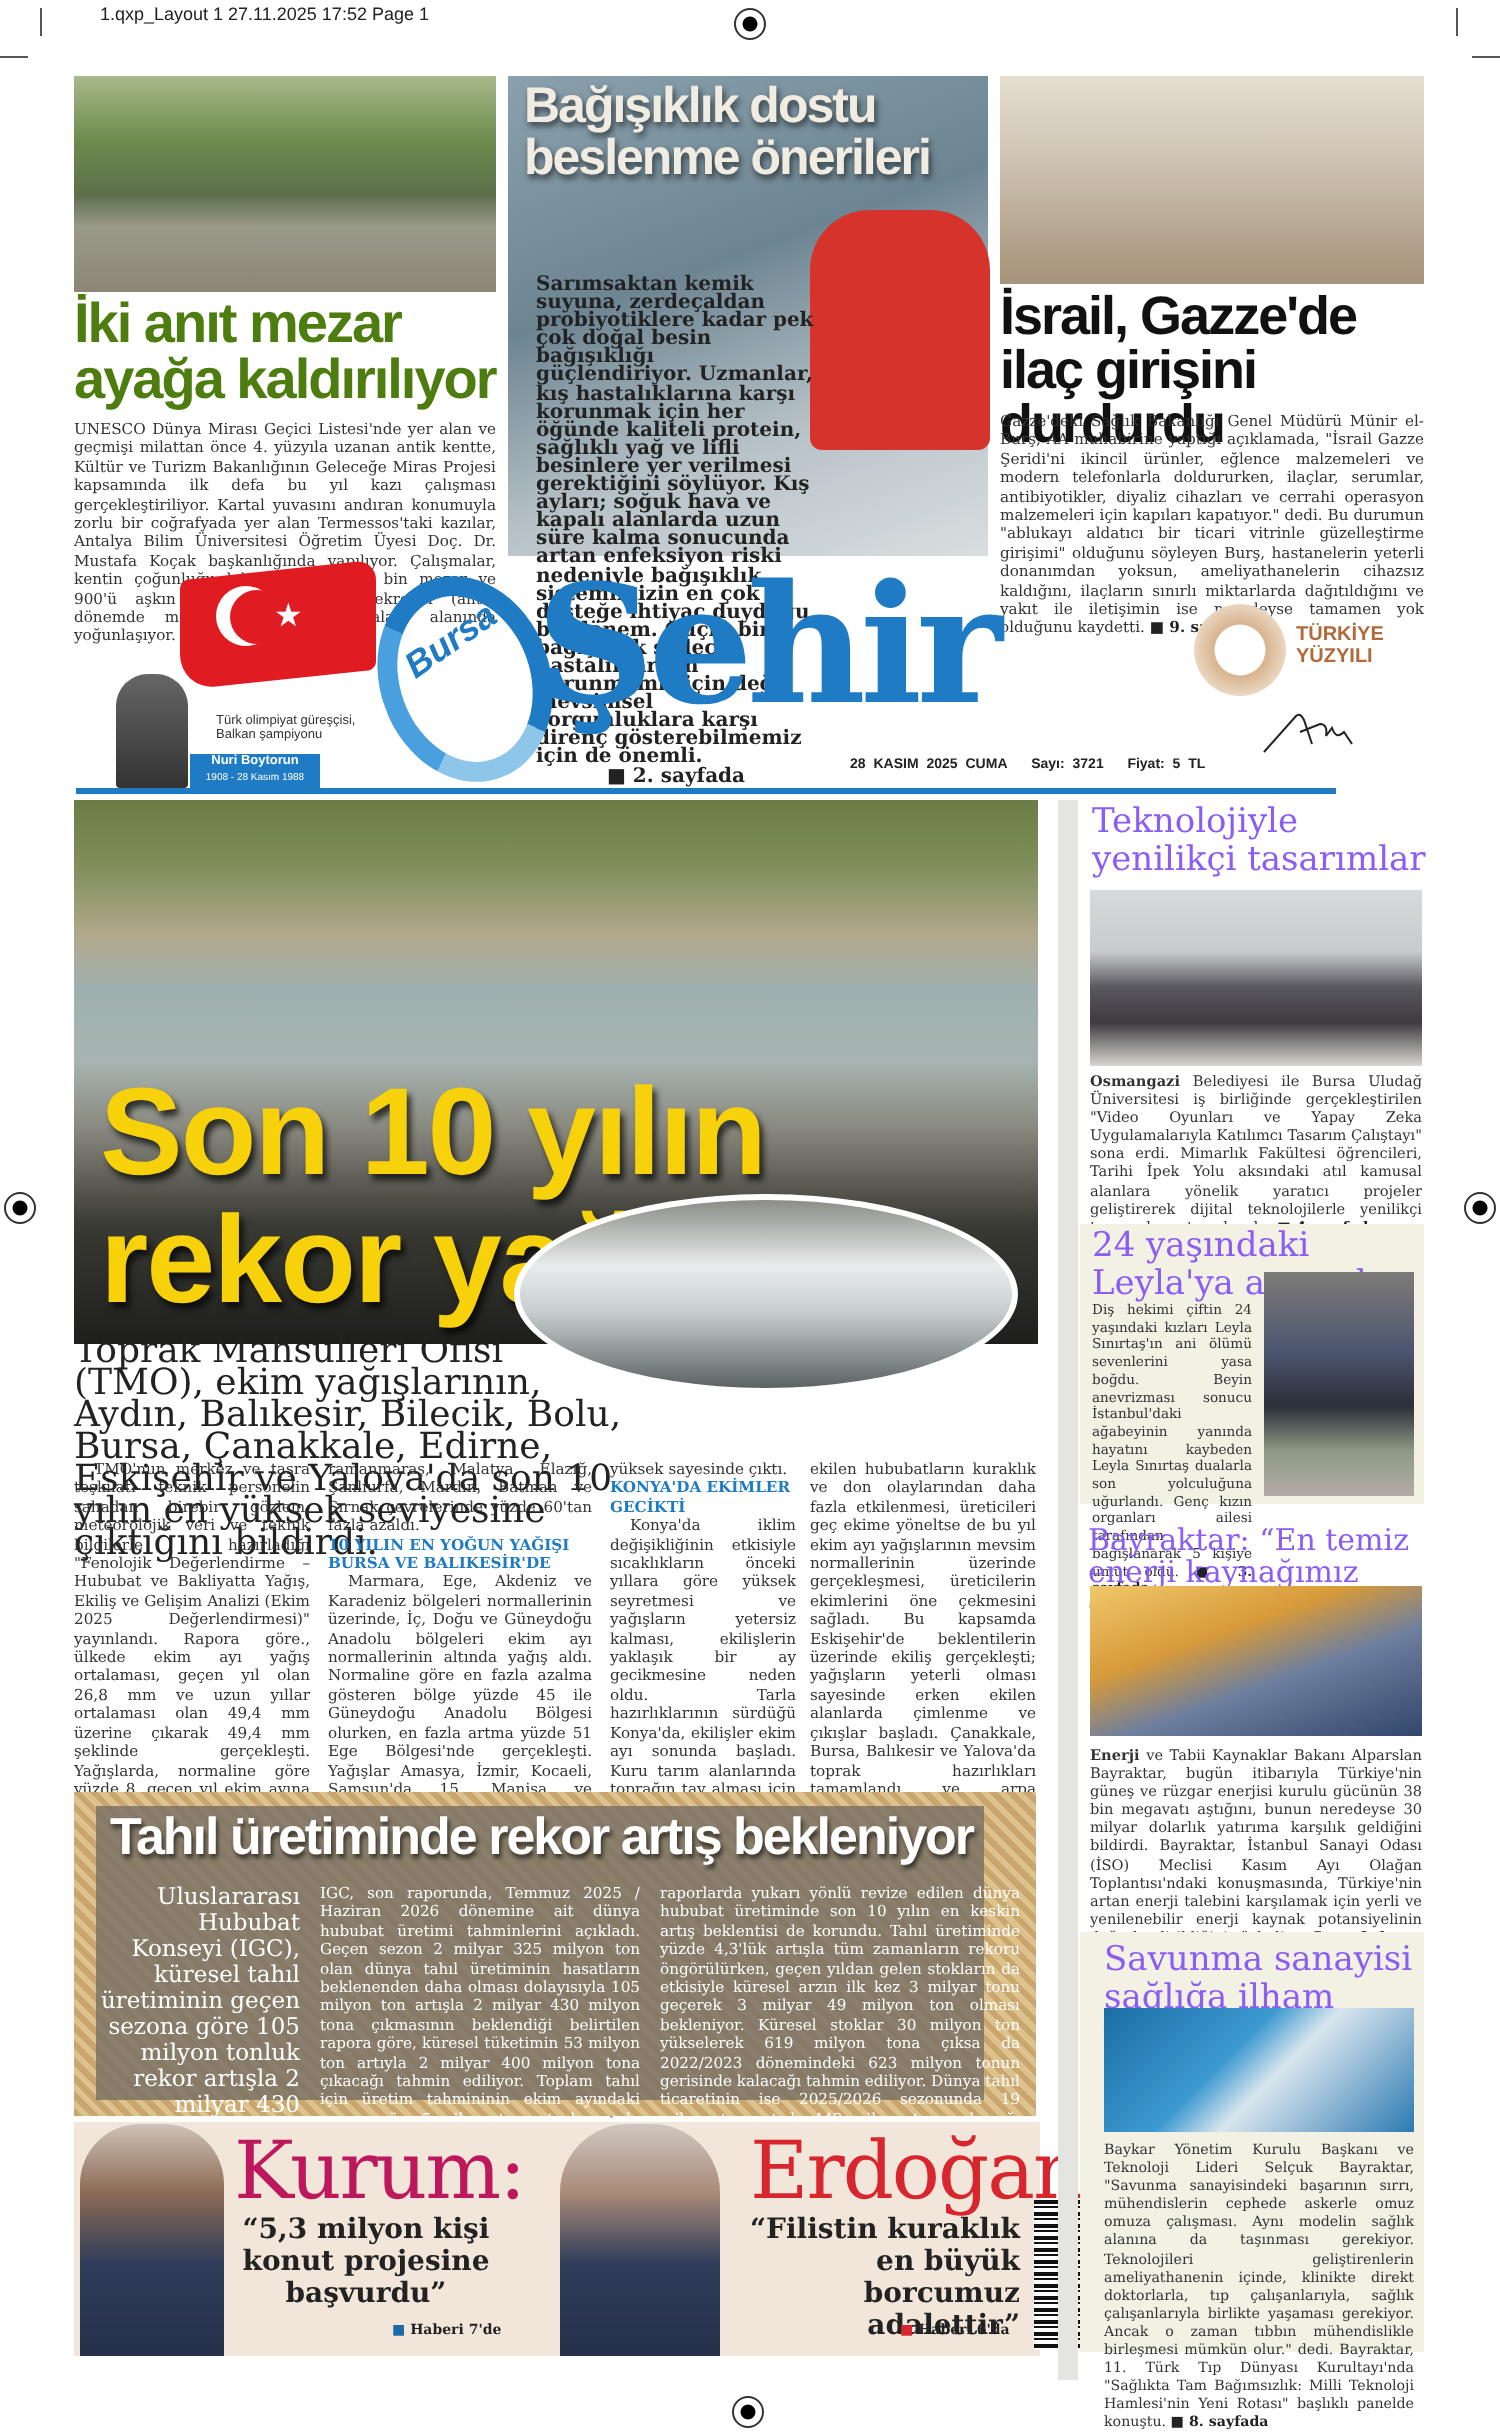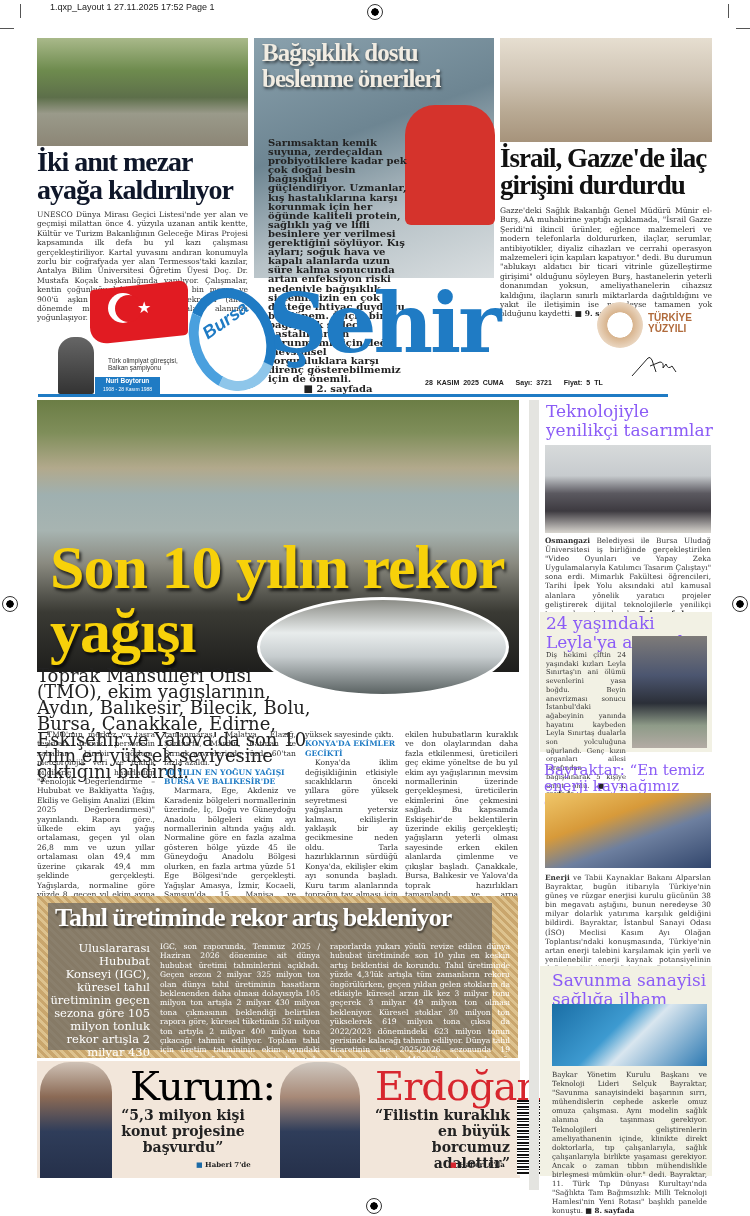--- a/index.html
+++ b/index.html
@@ -5,25 +5,25 @@
 *{box-sizing:border-box;margin:0;padding:0}
 body{width:750px;height:1216px;background:#fff;position:relative;overflow:hidden;font-family:"DejaVu Serif",serif;color:#222}
 .abs{position:absolute}
 .slug{left:50px;top:2px;font:9px "Liberation Sans",sans-serif;color:#222}
 .cropmark{background:#555}
 .reg{width:16px;height:16px;border:1px solid #333;border-radius:50%;background:radial-gradient(circle,#000 35%,#fff 40%)}
 .body-text{font-size:7.6px;line-height:9.4px;text-align:justify;font-family:"DejaVu Serif",serif;color:#333}
 .body-text b{font-weight:bold}
 .ref{font-weight:bold;color:#222}
 .ref:before{content:"■ ";}
-.hd-sans{font-family:Liberation Serif, serif;font-weight:bold;letter-spacing:-1px}
+.hd-sans{font-family:Liberation Sans, sans-serif;font-weight:bold;letter-spacing:-1px}
 .photo{overflow:hidden}
 
 #s1-photo{left:37px;top:38px;width:211px;height:108px;background:linear-gradient(180deg,#a9b98a 0%,#6e8b4e 30%,#5d6f4a 55%,#9a9a8a 70%,#8c8676 100%)}
-#s1-title{left:37px;top:148px;width:215px;font-size:28px;line-height:28px;color:#0f172a}
+#s1-title{left:37px;top:148px;width:215px;font-size:28px;line-height:28px;color:#4d7c0f}
 #s1-text{left:37px;top:210px;width:211px}
 #s2-box{left:254px;top:38px;width:240px;height:240px;background:linear-gradient(160deg,#8aa1ad 0%,#6d8592 40%,#b7c2c7 70%,#d9dee0 100%)}
 #s2-title{left:262px;top:40px;width:230px;font-size:25px;line-height:26px;color:#f1ece2;text-shadow:1px 2px 3px rgba(0,0,0,.6)}
 #s2-sweater{left:405px;top:105px;width:90px;height:120px;background:#d5332c;border-radius:30px 30px 6px 6px}
 #s2-text{left:268px;top:138px;width:140px;font-size:10px;line-height:9.1px;color:#222;font-weight:bold}
 #s3-photo{left:500px;top:38px;width:212px;height:104px;background:linear-gradient(180deg,#e6ded0 0%,#cfc4b4 40%,#b9aa94 70%,#a6937b 100%)}
 #s3-title{left:500px;top:145px;width:215px;font-size:27px;line-height:27px;color:#111}
 #s3-text{left:500px;top:206px;width:212px}
 
 #flag{left:90px;top:285px;width:98px;height:55px;background:#e11b22;transform:skewY(-6deg);border-radius:4px 10px 4px 18px}
@@ -55,21 +55,21 @@
 
 #tahil-bg{left:37px;top:896px;width:481px;height:162px;background:repeating-linear-gradient(45deg,#c9a66d 0 3px,#ddc28e 3px 6px)}
 #tahil-box{left:48px;top:903px;width:444px;height:147px;background:rgba(120,112,100,.82)}
 #tahil-title{left:55px;top:903px;font-size:26px;color:#fff;text-shadow:1px 2px 2px rgba(0,0,0,.6)}
 #tahil-lede{left:50px;top:942px;width:100px;text-align:right;font:11.5px/13px "DejaVu Serif",serif;color:#fff}
 #tahil-col1{left:160px;top:942px;width:160px;color:#fff}
 #tahil-col2{left:330px;top:942px;width:180px;color:#fff}
 
 #kurum-box{left:37px;top:1061px;width:270px;height:117px;background:#f2e6da}
 #kurum-photo{left:40px;top:1062px;width:72px;height:116px;background:linear-gradient(180deg,#cfc2b6 0%,#8b6a55 30%,#2f3d5a 60%,#25304a 100%);border-radius:30px 30px 0 0}
-#kurum-name{left:130px;top:1063px;font:40px "DejaVu Serif",serif;color:#000000;letter-spacing:-1px}
+#kurum-name{left:117px;top:1063px;font:40px "DejaVu Serif",serif;color:#be185d;letter-spacing:-1px}
 #kurum-quote{left:112px;top:1107px;width:142px;text-align:center;font:bold 14px/16px "DejaVu Serif",serif;color:#222}
 #kurum-ref{left:196px;top:1160px;font:bold 7px "DejaVu Serif",serif}
 #erd-box{left:307px;top:1061px;width:213px;height:117px;background:#f2e6da}
 #erd-photo{left:280px;top:1062px;width:80px;height:116px;background:linear-gradient(180deg,#cfc8c0 0%,#a88a78 30%,#2f3d5a 60%,#25304a 100%);border-radius:34px 34px 0 0}
 #erd-name{left:375px;top:1063px;font:40px "DejaVu Serif",serif;color:#d7262e;letter-spacing:-1px}
 #erd-quote{left:360px;top:1107px;width:150px;text-align:right;font:bold 14px/16px "DejaVu Serif",serif;color:#222}
 #erd-ref{left:450px;top:1160px;font:bold 7px "DejaVu Serif",serif}
 #erd-ref:before,#erd-ref .ref{color:#d7262e}
 #barcode{left:517px;top:1100px;width:24px;height:75px;background:repeating-linear-gradient(180deg,#111 0 2px,#fff 2px 3px,#111 3px 4px,#fff 4px 6px)}
 

